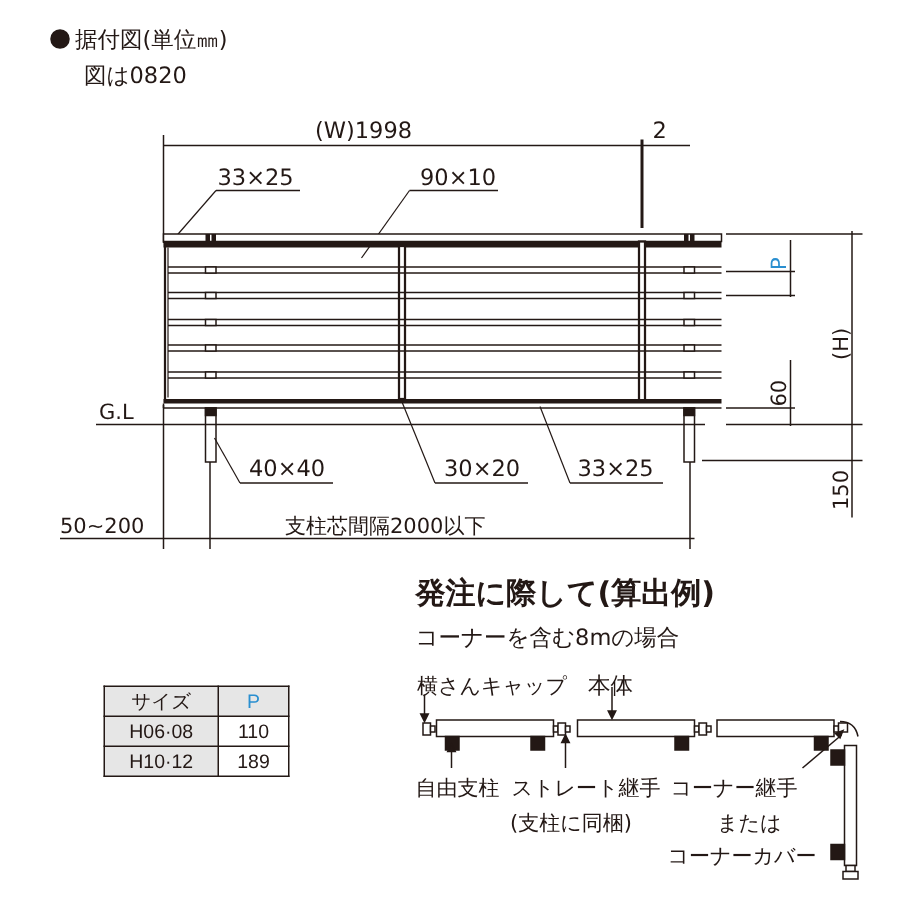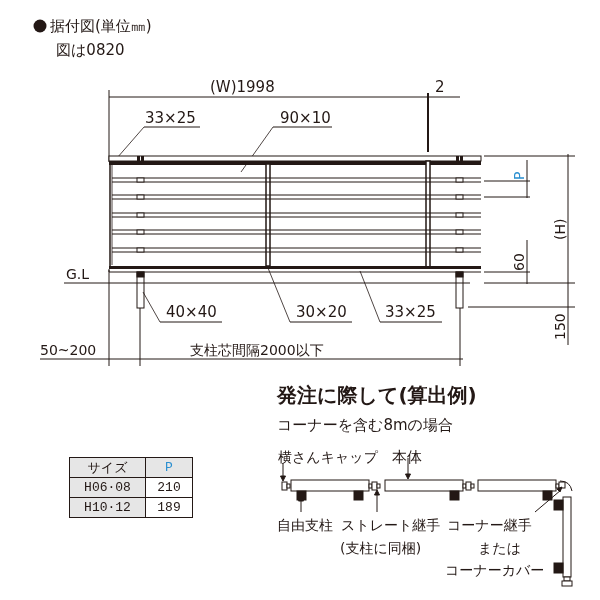--- a/index.html
+++ b/index.html
@@ -4,21 +4,21 @@
   <style>
     html, body { margin:0; padding:0; background:#ffffff; }
     body { width:600px; height:600px; position:relative; overflow:hidden;
            font-family:"DejaVu Sans", "Liberation Sans", sans-serif; color:#231815; }
     svg { position:absolute; left:0; top:0; }
     .t { font-family:"DejaVu Sans", "Liberation Sans", sans-serif; fill:#231815; }
     .blue { fill:#2a8fd0; }
     .heading { font-weight:bold; }
     .size-table { position:absolute; left:69px; top:457px; border-collapse:collapse;
       font-family:"Liberation Sans", "DejaVu Sans", sans-serif; font-size:13px; color:#231815; }
-    .size-table td, .size-table th { border:1.5px solid #231815; padding:0; height:19px; text-align:center; font-weight:normal;font-family:Liberation Mono, monospace; }
+    .size-table td, .size-table th { border:1.5px solid #231815; padding:0; height:19px; text-align:center; font-weight:normal; }
     .size-table th { background:#e6e6e6; }
     .size-table td { background:#fff; }
     .size-table .c1 { width:75px; }
     .size-table .c2 { width:46px; }
     .size-table th.c1 { background:#e6e6e6; }
     .size-table th.p { color:#2a8fd0; }
     .size-table td.c1 { background:#e6e6e6;text-align:center; }
   </style>
 </head>
 <body>
@@ -199,20 +199,20 @@
 </svg>
 
 <table class="size-table">
   <tbody>
       <tr>
     <th class="c1">サイズ</th>
     <th class="c2 p">P</th>
   </tr>
   <tr>
     <td class="c1">H06·08</td>
-    <td class="c2">210</td>
+    <td class="c2">110</td>
   </tr>
   <tr>
     <td class="c1">H10·12</td>
     <td class="c2">189</td>
   </tr>
 </tbody>
   </table>
 
 </body></html>

